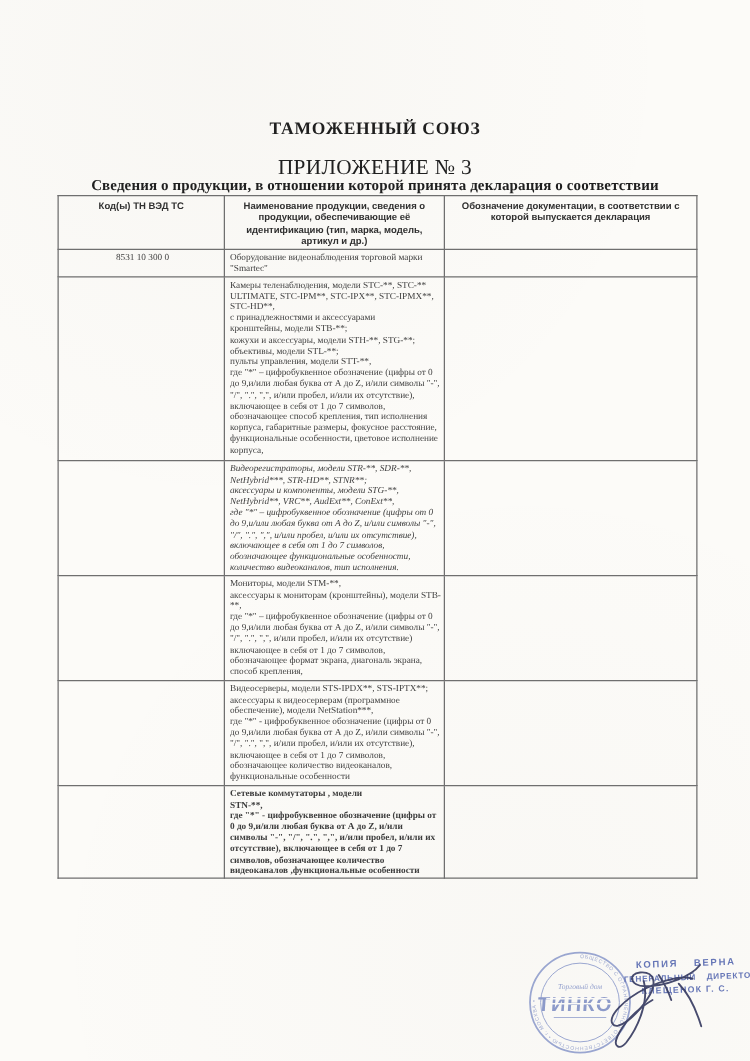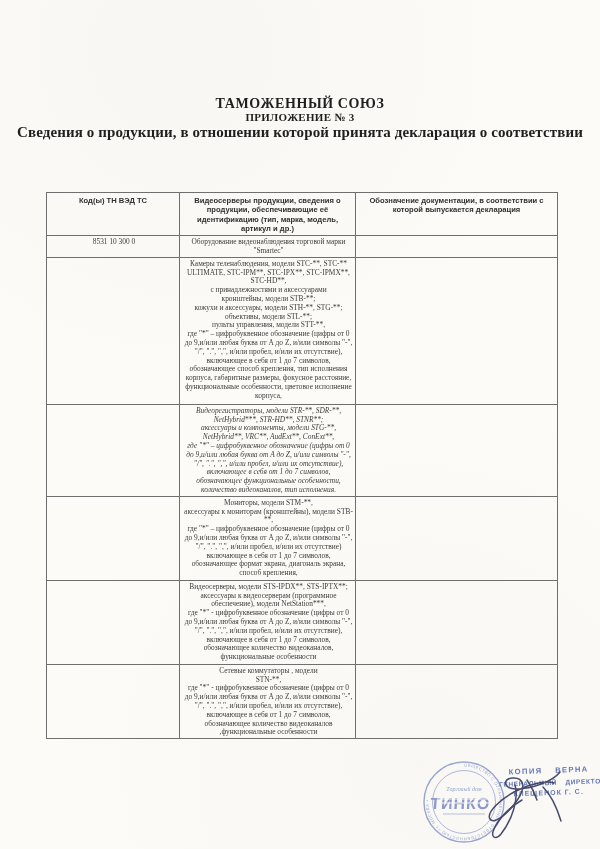--- a/index.html
+++ b/index.html
@@ -14,53 +14,53 @@
   .page::before{
     content:"";position:absolute;inset:0;pointer-events:none;
     background:
       radial-gradient(circle at 30% 6%, rgba(120,110,95,.03), transparent 40%),
       radial-gradient(circle at 70% 90%, rgba(120,110,95,.025), transparent 45%);
   }
 
   
   .doc-header{position:absolute;top:96px;left:0;width:600px;text-align:center;color:#1f1f1f;}
   .t1{font-size:14px;font-weight:bold;letter-spacing:.6px;line-height:15px;}
-  .t2{font-size:11px;font-weight:bold;letter-spacing:.3px;line-height:13px;margin-top:0;}
+  .t2{font-size:17px;font-weight:normal;letter-spacing:.3px;line-height:13px;margin-top:16px;}
   .t3{font-size:12px;font-weight:bold;letter-spacing:.2px;line-height:13px;margin-top:4px;}
-  .t4{font-size:15px;font-weight:bold;line-height:10px;margin-top:3px;letter-spacing:.1px;}
+  .t4{font-size:12px;font-weight:bold;line-height:10px;margin-top:3px;letter-spacing:.1px;}
 
   
   table.decl{
     position:absolute;left:46px;top:156px;width:511px;
-    border-collapse:collapse;table-layout:fixed;margin-top:36px;
+    border-collapse:collapse;table-layout:fixed;
   }
   table.decl col.c1{width:133px;}
   table.decl col.c2{width:176px;}
   table.decl col.c3{width:202px;}
   table.decl th, table.decl td{
     border:1px solid #6f6f6f;
     vertical-align:top;overflow:hidden;
   }
   table.decl th{
     font-family:"Liberation Sans", sans-serif;
     font-size:7.6px;font-weight:bold;color:#303030;
     text-align:center;line-height:9.3px;padding:3px 6px 2px 6px;height:31px;
   }
   table.decl td{
     font-size:7.4px;line-height:8.8px;color:#3d3d3d;
     padding:2px 2px 1px 4px;
   }
   td.c-code{text-align:center;padding-top:3px;}
-  td.c-desc{white-space:pre-line;text-align:center;}
+  td.c-desc{white-space:pre-line;text-align:left;}
   tbody tr:nth-child(1) td{height:15px;}
   tbody tr:nth-child(2) td{height:143px;}
   tbody tr:nth-child(3) td{height:86px;font-style:italic;}
   tbody tr:nth-child(4) td{height:80px;}
   tbody tr:nth-child(5) td{height:80px;}
-  tbody tr:nth-child(6) td{height:63px;}
+  tbody tr:nth-child(6) td{height:63px;font-weight:bold;}
   tbody tr:nth-child(7) td{height:50px;}
 
   
   .stamp-zone{position:absolute;left:403px;top:750px;width:197px;height:99px;}
   .seal-svg{position:absolute;left:0;top:0;}
   .copy-stamp{
     position:absolute;left:96px;top:16px;width:101px;
     color:#5b6cb2;font-family:"Liberation Sans", sans-serif;font-weight:bold;
     transform:rotate(-2deg);opacity:.92;
   }
@@ -82,21 +82,21 @@
 
   <table class="decl">
     <colgroup>
         <col class="c1">
         <col class="c2">
         <col class="c3">
       </colgroup>
     <thead>
       <tr>
         <th>Код(ы) ТН ВЭД ТС</th>
-        <th>Видеосерверы продукции, сведения о продукции, обеспечивающие её идентификацию (тип, марка, модель, артикул и др.)</th>
+        <th>Наименование продукции, сведения о продукции, обеспечивающие её идентификацию (тип, марка, модель, артикул и др.)</th>
         <th>Обозначение документации, в соответствии с которой выпускается декларация</th>
       </tr>
     </thead>
     <tbody id="table-body">
         <tr>
           <td class="c-code">8531 10 300 0</td>
           <td class="c-desc">Оборудование видеонаблюдения торговой марки
 "Smartec"</td>
           <td class="c-doc"></td>
         </tr>

